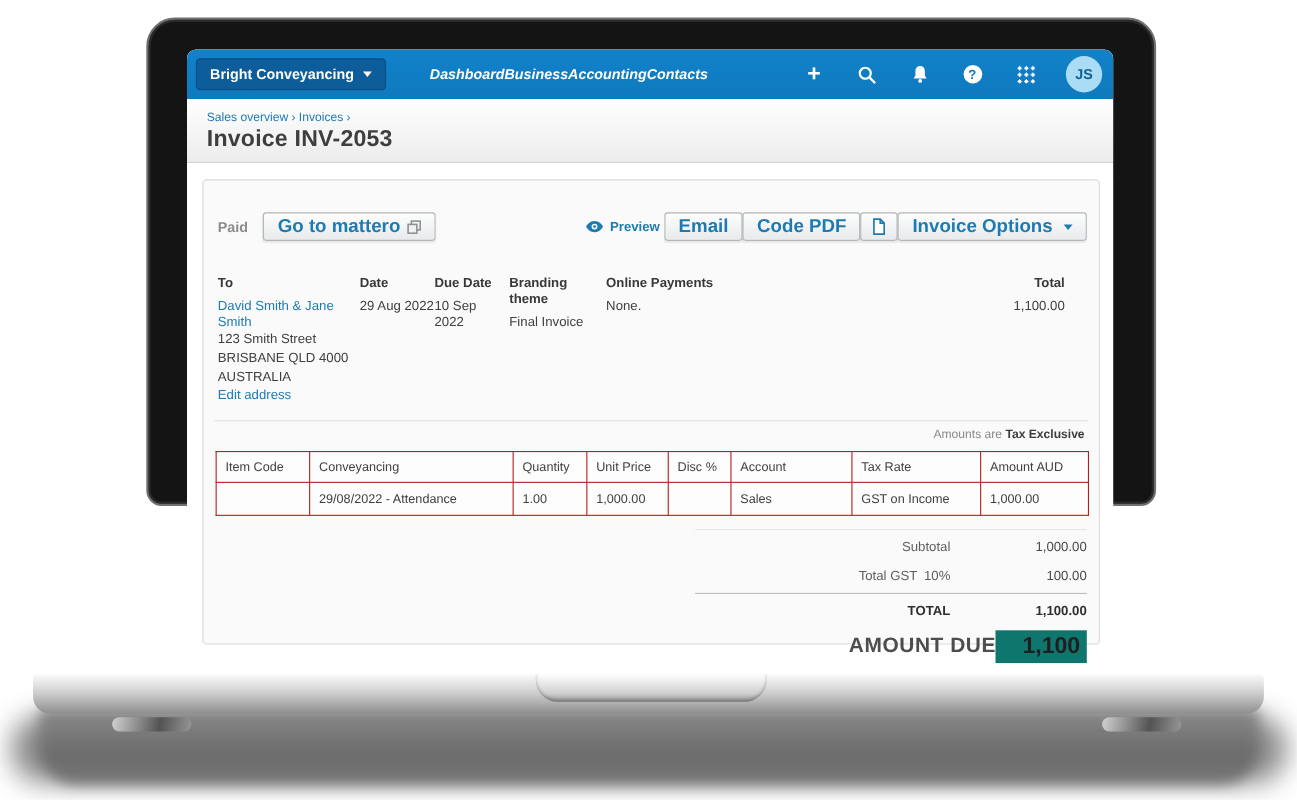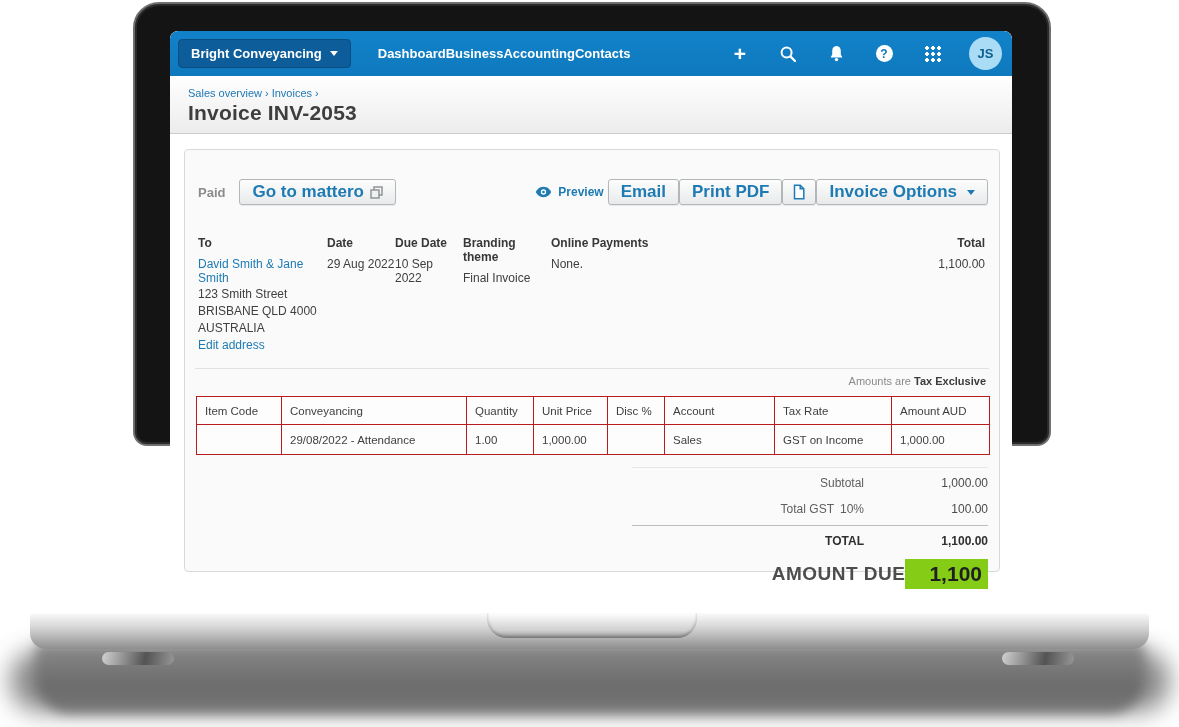--- a/index.html
+++ b/index.html
@@ -1,21 +1,21 @@
 <!DOCTYPE html>
 <html><head>
 <meta charset="utf-8">
 <style>
   * { margin:0; padding:0; box-sizing:border-box; }
   html,body { background:#fff; }
   body { font-family:"Liberation Sans", sans-serif; width:1179px; height:727px; overflow:hidden; }
   .stage { position:relative; width:1179px; height:727px; background:#fff; }
 
   
-  .bezel { position:absolute; left:133px; top:2px; width:918px; height:444px;
+  .bezel { position:absolute; left:133px; top:16px; width:918px; height:444px;
            background:#141414; border:2px solid #6f6f6f; border-radius:26px 26px 14px 14px;
            box-shadow:inset 0 0 0 2px #2a2a2a; }
   .screen { position:absolute; left:35px; top:27px; width:842px; height:558px;
             background:#fff; border-radius:8px; overflow:hidden; }
   .deck { position:absolute; left:30px; top:613px; width:1119px; height:36px;
           background:linear-gradient(#fbfbfb, #d0d0d0 45%, #8e8e8e);
           border-radius:4px 4px 16px 16px; }
   .deck-notch { position:absolute; left:457px; top:0; width:210px; height:25px;
                 background:linear-gradient(#ffffff, #cfcfcf 70%, #9a9a9a);
                 border-radius:0 0 20px 20px; box-shadow:inset 0 -2px 3px rgba(0,0,0,.25); }
@@ -29,21 +29,21 @@
   .foot.left { left:102px; } .foot.right { left:1002px; }
 
   
   .nav { height:45px; background:linear-gradient(#1182ca,#0f79bd); display:flex; align-items:center;
          padding:0 10px 0 8px; border-radius:8px 8px 0 0; }
   .org-btn { display:flex; align-items:center; gap:8px; height:29px; padding:0 12px;
              background:#0d5d9b; border:1px solid #0a4d82; border-radius:4px;
              color:#fff; font-size:13px; font-weight:bold; cursor:pointer; }
   .caret-down { width:0; height:0; border-left:4px solid transparent; border-right:4px solid transparent;
                 border-top:5px solid #fff; display:inline-block; }
-  .nav-links { display:flex; margin-left:27px; }
+  .nav-links { display:flex; margin-left:40px;font-style:italic; }
   .nav-link { color:#fff; font-size:13px; font-weight:bold; cursor:pointer; }
   .nav-right { margin-left:auto; display:flex; align-items:center; gap:26px; }
   .nav-ico { display:flex; align-items:center; justify-content:center; width:22px; height:22px; cursor:pointer; }
   .plus-glyph { color:#fff; font-size:21px; font-weight:bold; line-height:20px; }
   .help-circle { width:17px; height:17px; background:#fff; border-radius:50%; color:#0f79bd;
                  font-size:12px; font-weight:bold; display:flex; align-items:center; justify-content:center; }
   .grid-dots { width:17px; height:17px;
                background-image:radial-gradient(circle, #fff 1.7px, rgba(255,255,255,0) 1.9px);
                background-size:6px 6px; background-position:0 0; }
   .avatar { width:33px; height:33px; border-radius:50%; background:#abdcf5; color:#10608f;
@@ -69,21 +69,21 @@
          color:#1d7ab3; font-size:17px; font-weight:bold; cursor:pointer;
          box-shadow:0 1px 1px rgba(0,0,0,.07); }
   .toolbar-right { margin-left:auto; display:flex; align-items:center; }
   .preview-link { display:inline-flex; align-items:center; gap:6px; color:#1d7ab3; font-size:12px;
                   font-weight:bold; cursor:pointer; margin-right:4px; }
   .caret-blue { width:0; height:0; border-left:4px solid transparent; border-right:4px solid transparent;
                 border-top:5px solid #1d7ab3; display:inline-block; margin-left:4px; }
   .icon-btn { padding:0 9px; }
 
   
-  .meta { display:flex; margin:26px 3px 0 2px; font-size:12px; color:#404040; }
+  .meta { display:flex; margin:26px 20px 0 2px; font-size:12px; color:#404040; }
   .m-col { flex:0 0 auto; }
   .m-col .lbl { font-weight:bold; color:#383838; margin-bottom:7px; }
   .c-to { width:129px; } .c-date { width:68px; } .c-due { width:68px; } .c-inv { width:65px; }
   .c-brand { width:88px; } .c-pay { width:120px; }
   .c-total { flex:1; text-align:right; }
   .link { color:#1d7ab3; cursor:pointer; }
   .addr { line-height:15px; margin-top:2px; }
   .meta-sep { border:none; border-top:1px solid #e2e2e2; margin:15px -1px 0 -1px; }
   .amounts-line { text-align:right; font-size:11px; color:#8a8a8a; margin:6px 2px 0 0; }
   .amounts-line b { color:#3c3c3c; }
@@ -101,21 +101,21 @@
             border-bottom:3px double #9a9a9a; padding-top:2px; }
   .t-row { display:flex; align-items:center; justify-content:flex-end; padding:6px 0; }
   .t-lbl { font-size:12px; color:#5f5f5f; text-align:right; }
   .t-val { width:124px; text-align:right; font-size:12px; color:#4a4a4a; }
   .gst-rate { margin-left:6px; }
   .t-div { border:none; border-top:1px solid #bdbdbd; margin:3px 0 2px 0; }
   .t-row.bold .t-lbl, .t-row.bold .t-val { font-weight:bold; color:#2f2f2f; font-size:12px; }
   .t-row.due { padding:5px 0 10px 0; }
   .t-row.due .t-lbl { font-size:19px; font-weight:bold; color:#4d4d4d; letter-spacing:.5px; }
   .t-row.due .t-val { width:auto; }
-  .due-box { display:inline-block; background:#84cc16; padding:3px 6px 3px 24px; font-size:21px;
+  .due-box { display:inline-block; background:#0f766e; padding:3px 6px 3px 24px; font-size:21px;
              font-weight:bold; color:#1f1f1f;text-align:center; }
 </style>
 </head>
 <body>
 
 <div class="stage">
 
   <div class="base-shadow2"></div>
   <div class="base-shadow"></div>
   <div class="deck">
@@ -188,21 +188,21 @@
             <div class="toolbar-right">
               <span class="preview-link">
                 <svg width="17" height="12" viewBox="0 0 17 12">
                   <path d="M8.5 0.8 C4.4 0.8 1.7 3.9 0.8 6 C1.7 8.1 4.4 11.2 8.5 11.2 C12.6 11.2 15.3 8.1 16.2 6 C15.3 3.9 12.6 0.8 8.5 0.8 Z" fill="#1d7ab3"></path>
                   <circle cx="8.5" cy="6" r="2.7" fill="#fff"></circle>
                   <circle cx="8.5" cy="6" r="1.3" fill="#1d7ab3"></circle>
                 </svg>
                 <span>Preview</span>
               </span>
               <button class="btn">Email</button>
-              <button class="btn">Print PDF</button>
+              <button class="btn">Code PDF</button>
               <button class="btn icon-btn">
                 <svg width="14" height="16" viewBox="0 0 14 16">
                   <path d="M2.5 1.2 H8.2 L11.8 4.8 V14.8 H2.5 Z" fill="#fdfdfd" stroke="#1d7ab3" stroke-width="1.5"></path>
                   <path d="M8.2 1.2 V4.8 H11.8" fill="none" stroke="#1d7ab3" stroke-width="1.5"></path>
                 </svg>
               </button>
               <button class="btn">
                 <span>Invoice Options</span>
                 <span class="caret-blue"></span>
               </button>

